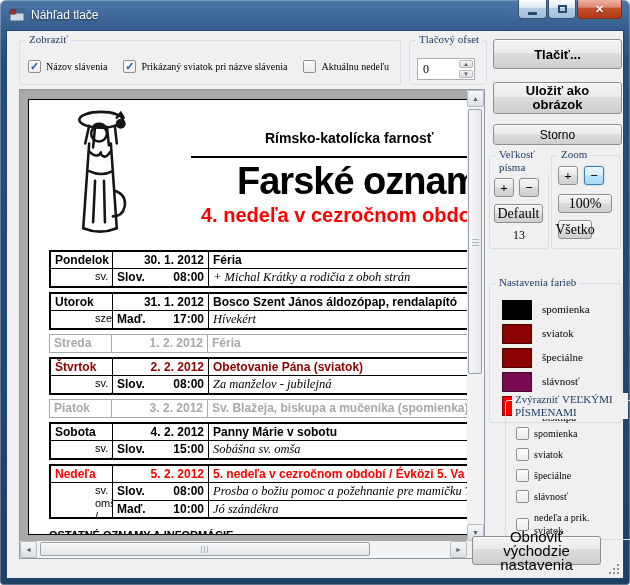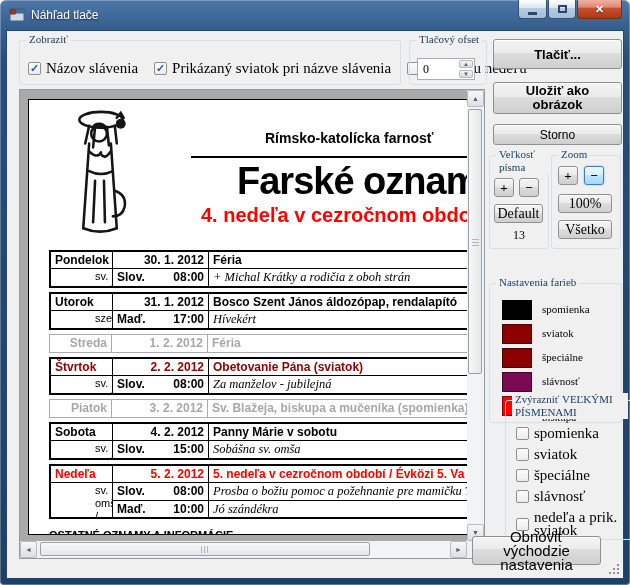--- a/index.html
+++ b/index.html
@@ -15,21 +15,21 @@
   .glyph-max{width:9px;height:8px;border:2px solid #26486d;}
   .client{position:absolute;left:6px;top:30px;width:618px;height:549px;background:#F0F0F0;border:1px solid #27466e;}
   
   .grp{position:absolute;border:1px solid #D5DFE5;border-radius:3px;font-family:Liberation Serif, serif;}
   .legend{position:absolute;top:-8px;left:6px;background:#F0F0F0;padding:0 3px;font-size:11px;color:#1E3C64;line-height:13px;}
   .legend.two{width:58px;}
   .legend.twoW{width:116px;}
   
   .cb{display:inline-flex;align-items:center;gap:5px;}
   .cbbox{width:13px;height:13px;border:1px solid #8E8F8F;border-radius:2px;background:linear-gradient(#fcfcfc,#ececec);display:inline-flex;align-items:center;justify-content:center;font-size:11px;line-height:11px;color:#2B5DA9;font-weight:bold;flex:0 0 auto;}
-  .cblabel{font-size:15px;color:#000;}
+  .cblabel{font-size:10px;color:#000;}
   #grp-display{left:12px;top:9px;width:382px;height:45px;}
   #display-rows{position:absolute;left:8px;top:19px;display:flex;gap:16px;white-space:nowrap;}
   #grp-offset{left:402px;top:9px;width:78px;height:45px;}
   .spin{position:absolute;left:7px;top:17px;width:58px;height:22px;border:1px solid #ABADB3;background:#fff;display:flex;}
   .spin-val{flex:1;font-size:12px;padding:3px 0 0 5px;}
   .spin-ud{width:16px;display:flex;flex-direction:column;}
   .spin-ud .sb{flex:1;margin:1px 1px;display:flex;align-items:center;justify-content:center;font-size:6px;color:#57606B;background:linear-gradient(#f4f4f4,#dcdcdc);border:1px solid #B5BABF;border-radius:2px;}
   
   .btn{position:absolute;border:1px solid #8E8F8F;border-radius:3px;background:linear-gradient(#f4f4f4,#ebebeb 45%,#dddddd 46%,#cfcfcf);box-shadow:inset 0 1px 0 #fff;display:flex;align-items:center;justify-content:center;text-align:center;font-size:12px;color:#000;cursor:default;}
   #btn-print{left:486px;top:8px;width:129px;height:30px;font-weight:bold;font-size:13px;}
@@ -39,21 +39,21 @@
   .smallbtn{border:1px solid #8E8F8F;border-radius:3px;background:linear-gradient(#f4f4f4,#ebebeb 45%,#dddddd 46%,#cfcfcf);box-shadow:inset 0 1px 0 #fff;display:inline-flex;align-items:center;justify-content:center;font-size:14px;}
   .pm{width:20px;height:19px;font-weight:bold;font-size:13px;}
   .pm.focused{border-color:#3C7FB1;background:linear-gradient(#eaf6fd,#d9f0fc 45%,#bee6fd 46%,#a7d9f5);box-shadow:0 0 2px #7ab8e0;}
   #grp-font{left:482px;top:124px;width:60px;height:94px;}
   #grp-zoom{left:544px;top:124px;width:70px;height:94px;}
   .fs-btns{position:absolute;left:4px;top:22px;display:flex;gap:5px;}
   #btn-default{position:absolute;left:4px;top:48px;width:49px;height:19px;}
   #fs-value{position:absolute;left:0;top:72px;width:100%;text-align:center;font-size:12px;color:#000;}
   .zm-btns{position:absolute;left:6px;top:10px;display:flex;gap:6px;}
   #btn-100{position:absolute;left:6px;top:38px;width:54px;height:19px;}
-  #btn-all{position:absolute;left:6px;top:64px;width:54px;height:19px;}
+  #btn-all{position:absolute;left:6px;top:64px;width:34px;height:19px;}
   #grp-colors{left:482px;top:224px;width:133px;height:140px;margin-top:28px;}
   .crow{position:absolute;left:12px;display:flex;align-items:flex-start;}
   .swatch{width:30px;height:20px;border:1px solid rgba(0,0,0,.45);flex:0 0 auto;}
   .clabel{font-size:11px;line-height:12px;margin:3px 0 0 10px;width:72px;}
   #grp-highlight{left:482px;top:369px;width:133px;height:140px;margin-left:16px;}
   .hrow{position:absolute;left:10px;display:flex;align-items:flex-start;}
   .hrow .cblabel{line-height:13px;width:86px;}
   
   #preview{position:absolute;left:12px;top:58px;width:466px;height:470px;border:1px solid #8E9BA7;background:#f97316;}
   .canvas{position:absolute;left:0;top:0;right:17px;bottom:17px;background:#A9A9A9;overflow:hidden;}
@@ -65,21 +65,21 @@
   .subhead{position:absolute;left:172px;top:104px;font-weight:bold;font-size:20px;color:#FF0000;white-space:nowrap;}
   #schedule{position:absolute;left:20px;top:150px;width:645px;}
   .block{display:grid;grid-template-columns:62px 96px 1fr;grid-auto-rows:17px;border:2px solid #000;margin-bottom:4px;background:#fff;color:#000;}
   .block.gray{border-width:1px;border-color:#ABABAB;color:#A8A8A8;}
   .c{padding:0 4px;line-height:16px;white-space:nowrap;overflow:hidden;}
   .hdr{font-weight:bold;font-size:12px;}
   .has-sub .hdr{border-bottom:1px solid #000;}
   .day{grid-column:1;border-right:1px solid #000;}
   .date{grid-column:2;text-align:right;border-right:1px solid #000;}
   .ttl{grid-column:3;}
-  .gray .day,.gray .date{border-right-color:#ABABAB;text-align:right;}
+  .gray .day,.gray .date{border-right-color:#ABABAB;}
   .darkred .hdr{color:#8B0000;}
   .red .hdr{color:#FF0000;}
   .mlabel{grid-column:1;font-size:11px;border-right:1px solid #000;line-height:13px;padding-top:1px;white-space:normal;padding-left:44px;}
   .span2{grid-row:2 / span 2;}
   .lt{grid-column:2;display:flex;justify-content:space-between;font-weight:bold;font-size:12px;border-right:1px solid #000;padding:0 4px;line-height:16px;}
   .intent{grid-column:3;font-family:"Liberation Serif",serif;font-style:italic;font-size:12.5px;line-height:16px;}
   .cont{border-top:1px solid #000;}
   .doc-footer{margin-top:10px;font-weight:bold;font-size:11px;color:#000;}
   
   .vsb{position:absolute;top:0;right:0;bottom:17px;width:17px;background:#F2F3F5;}

